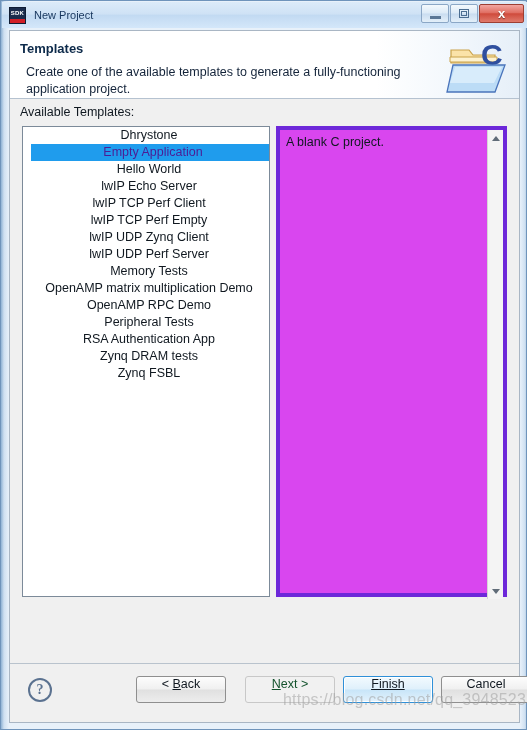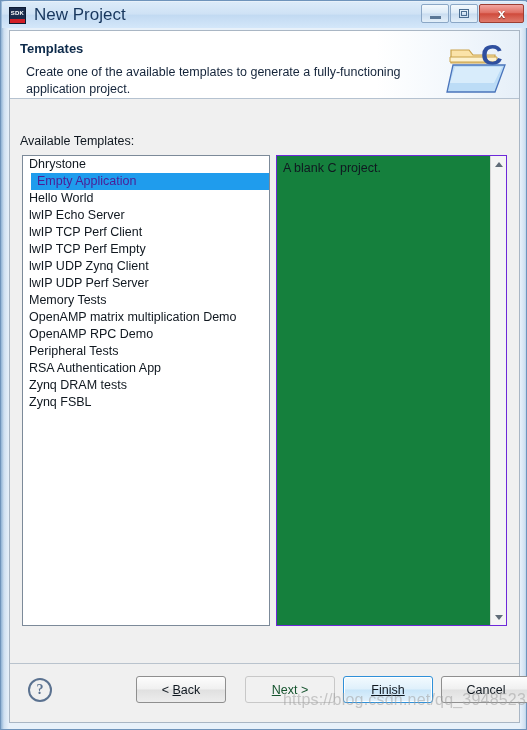--- a/index.html
+++ b/index.html
@@ -55,21 +55,21 @@
   }
   .sdk-icon .sdk-bar {
     position: absolute;
     left: 0; bottom: 0;
     width: 100%;
     height: 4px;
     background: #d21f27;
   }
   .title-text {
     margin-left: 8px;
-    font-size: 17px;
+    font-size: 11px;
     color: #17365d;
     font-family: "Liberation Sans", sans-serif;
   }
 
   .winbtns {
     position: absolute;
     right: 3px;
     top: 1px;
     display: flex;
     align-items: center;
@@ -156,21 +156,21 @@
   }
   .banner-icon {
     position: absolute;
     right: 8px; top: 6px;
     width: 66px; height: 62px;
   }
 
   
   .content {
     position: absolute;
-    left: 0; top: 94px;
+    left: 0; top: 65px;
     width: 509px;
     height: 553px;
   }
   .list-label {
     position: absolute;
     left: 10px; top: 9px;
     font-size: 12.5px;
     color: #101820;
   }
 
@@ -184,34 +184,35 @@
     box-sizing: border-box;
     overflow: hidden;
   }
   .list-item {
     height: 17px;
     line-height: 17px;
     padding-left: 6px;
     font-size: 12.5px;
     color: #101820;
     white-space: nowrap;
+    text-align: center;
   }
   .list-item.selected {
     background: #1f9ced;
     color: #4c1d95;
     margin-left: 8px;
   }
 
   .descbox {
     position: absolute;
     left: 266px; top: 30px;
     width: 231px;
     height: 471px;
-    background: #15803d;
-    border: 1px solid #6d28d9;
+    background: #d946ef;
+    border: 4px solid #6d28d9;
     box-sizing: border-box;
   }
   .desc-text {
     position: absolute;
     left: 6px; top: 4px;
     width: 195px;
     font-size: 12.5px;
     color: #101820;
     line-height: 16px;
   }
@@ -287,21 +288,20 @@
   .btn {
     width: 90px;
     height: 27px;
     box-sizing: border-box;
     border: 1px solid #8f8f8f;
     border-radius: 3px;
     background: linear-gradient(to bottom, #fdfdfd 0%, #f0f0f0 48%, #e0e0e0 52%, #ededed 100%);
     font-size: 12.5px;
     color: #101820;
     display: flex;
-    align-items: center;
     justify-content: center;
     font-family: "Liberation Sans", sans-serif;
   }
   .btn.disabled {
     color: #14532d;
     border-color: #c8c8c8;
     background: #f1f1f1;
     margin-left: 11px;
   }
   .btn.default {

